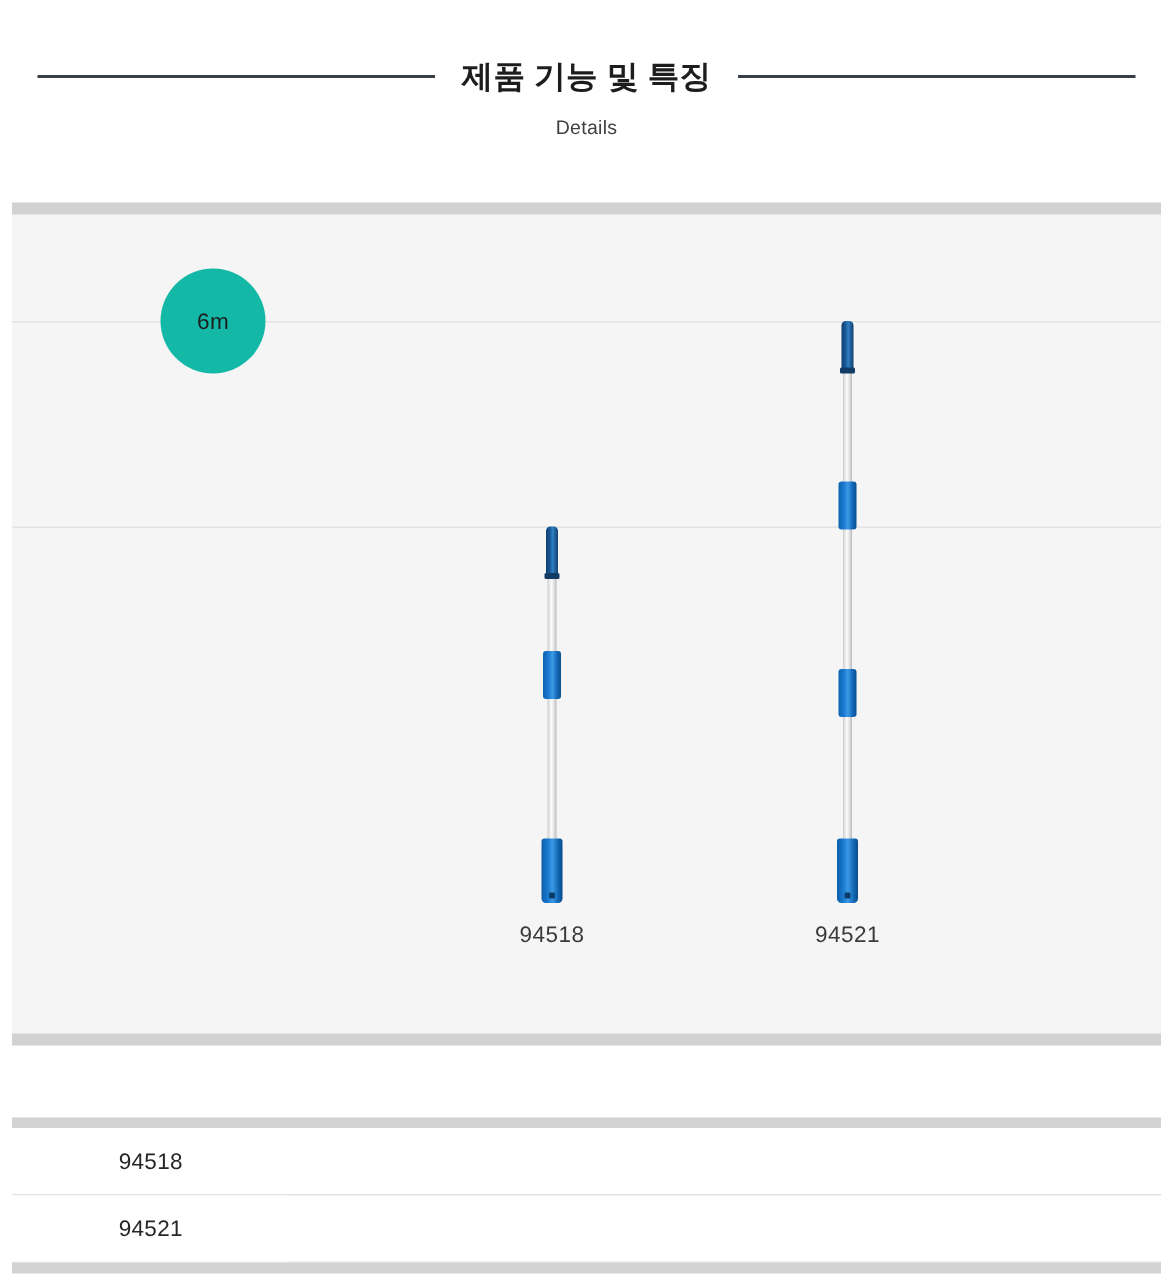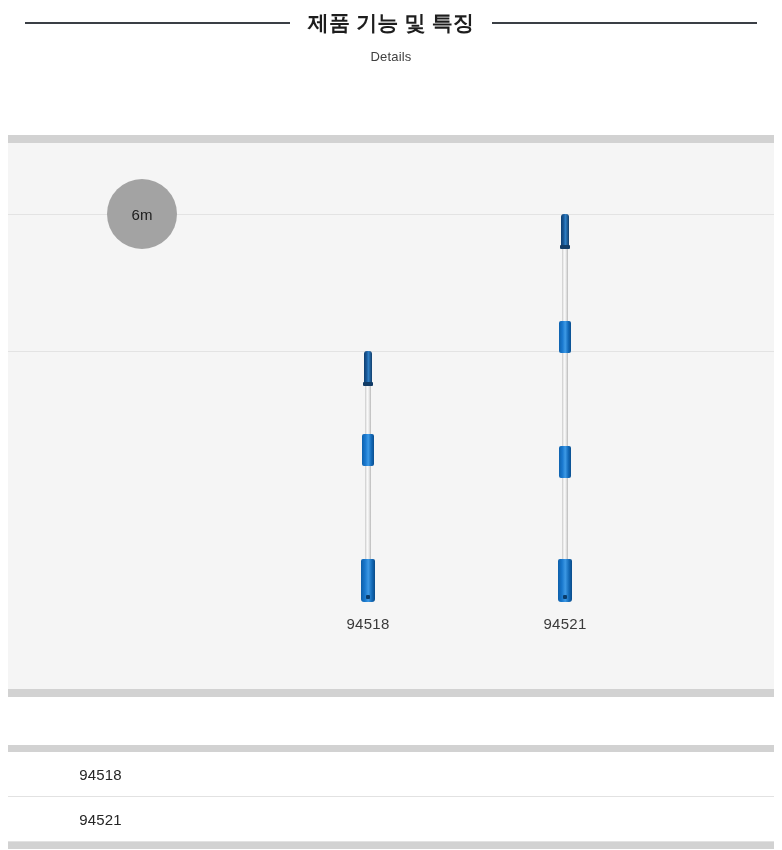--- a/index.html
+++ b/index.html
@@ -10,20 +10,21 @@
     font-family: "Liberation Sans", sans-serif;
     overflow: hidden;
   }
 
   
   .header {
     position: relative;
     width: 782px;
     height: 100px;
     padding-top: 8px;
+    margin-top: 28px;
   }
   .header-row {
     display: flex;
     align-items: center;
     justify-content: center;
     gap: 18px;
     width: 782px;
     height: 30px;
   }
   .header-rule {
@@ -73,21 +74,21 @@
     width: 766px;
     height: 1px;
     background: #e3e3e3;
   }
 
   .axis-badge {
     position: absolute;
     width: 70px;
     height: 70px;
     border-radius: 50%;
-    background: #a3a3a3;
+    background: #14b8a6;
     display: flex;
     align-items: center;
     justify-content: center;
     font-size: 15px;
     color: #1d1d1d;
     letter-spacing: 0.2px;
   }
 
   
   .pole {

